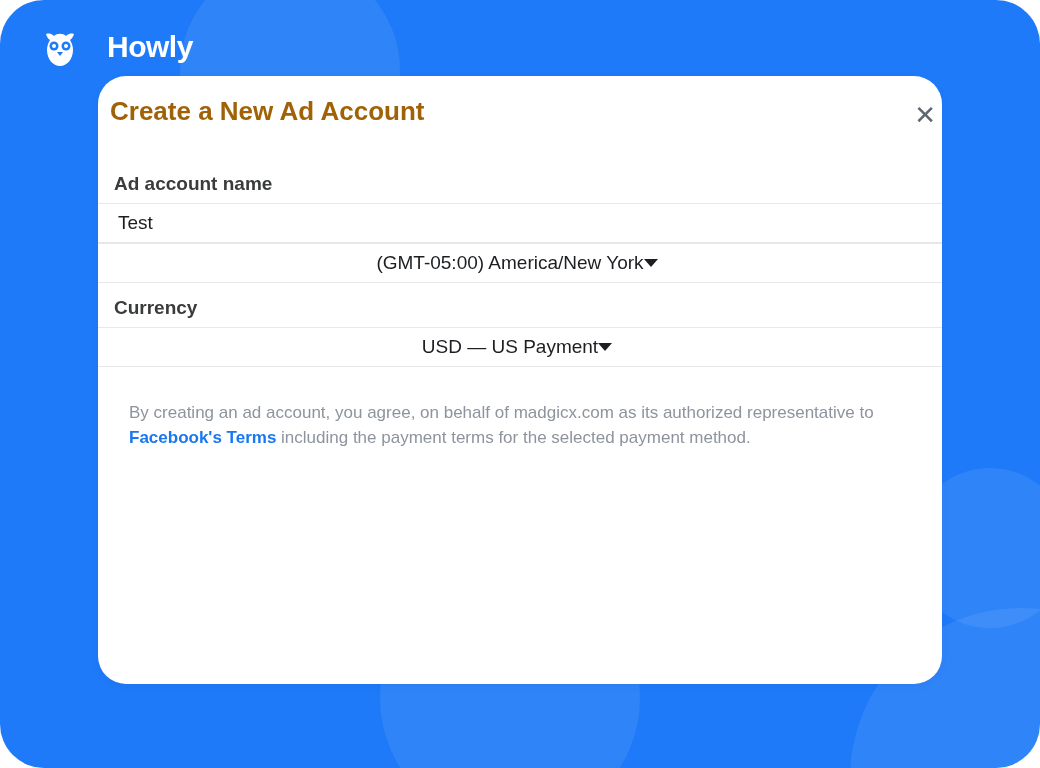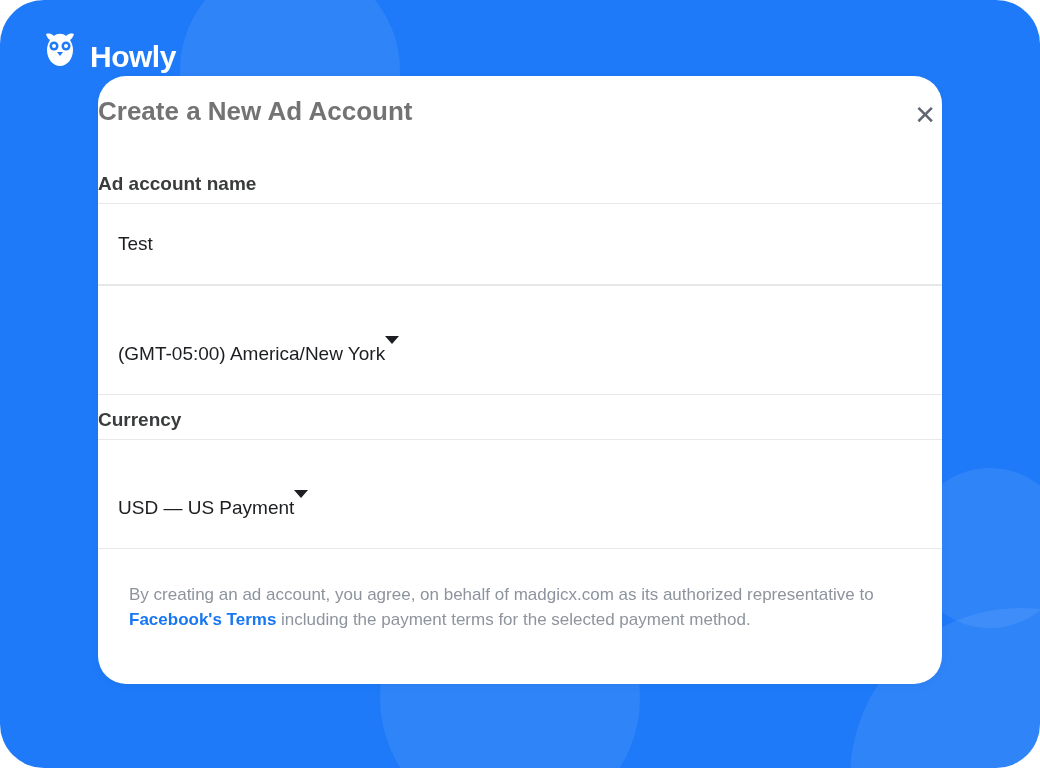--- a/index.html
+++ b/index.html
@@ -54,22 +54,22 @@
       height: 340px;
       bottom: -180px;
       right: -150px;
     }
     
     .logo {
       position: absolute;
       top: 30px;
       left: 40px;
       display: flex;
-      align-items: flex-end;
-      gap: 10px;
+      align-items: flex-start;
+      gap: 27px;
       color: #fff;
     }
     .logo-text {
       font-size: 30px;
       font-weight: 700;
       color: #fff;
       letter-spacing: -0.5px;
     }
     
     .modal {
@@ -85,55 +85,54 @@
     }
     .modal-header {
       display: flex;
       justify-content: space-between;
       align-items: flex-start;
       padding: 20px 0 24px 0;
     }
     .modal-title {
       font-size: 26px;
       font-weight: 700;
-      color: #737373;
-      padding-left: 0;
+      color: #a16207;
+      padding-left: 12px;
     }
     .close-icon {
       font-size: 26px;
       font-weight: 300;
       color: #606770;
       padding-right: 6px;
       margin-top: 4px;
       cursor: pointer;
     }
     .field-group {
       margin-bottom: 0;
     }
     .field-label {
       font-size: 19px;
       font-weight: 700;
       color: #3a3b3c;
-      padding: 14px 0 8px 0;
+      padding: 14px 0 8px 16px;
       display: block;
     }
     .field-input-wrap {
       border-top: 1px solid #e6e8ea;
       border-bottom: 1px solid #e6e8ea;
-      padding: 29px 20px;
+      padding: 8px 20px;
       display: flex;
       align-items: center;
-      justify-content: flex-start;
+      justify-content: center;
       cursor: pointer;
     }
     .field-input-text {
       font-size: 19px;
       color: #1c1e21;
       font-weight: 400;
-      margin-top: 28px;
     }
     .field-input {
       border: none;
       outline: none;
       font-size: 19px;
       color: #1c1e21;
       width: 100%;
       font-family: inherit;
       background: transparent;
     }

